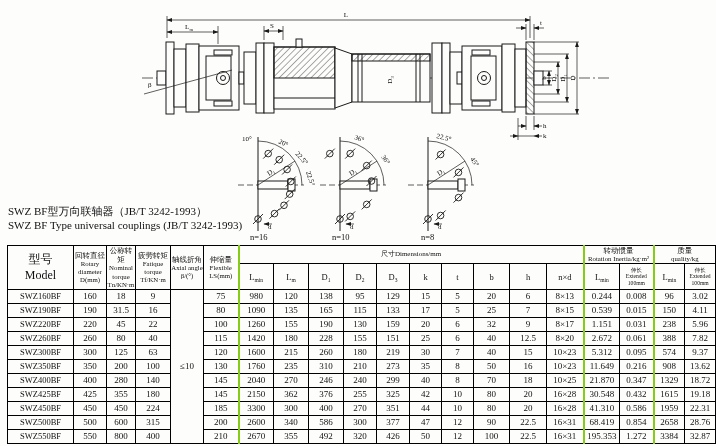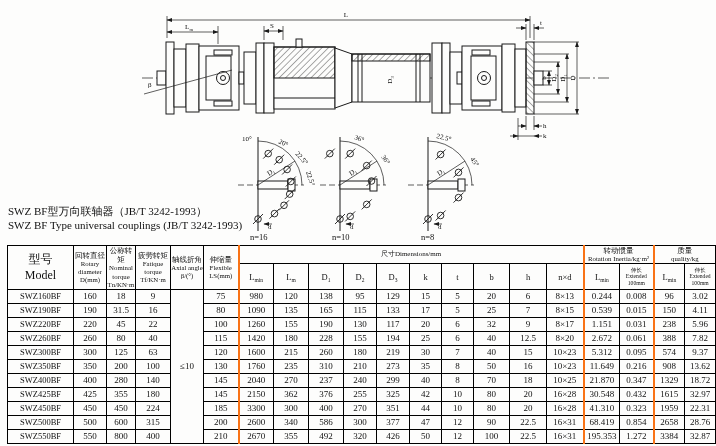--- a/index.html
+++ b/index.html
@@ -22,21 +22,21 @@
   thead tr.subh{height:26px;}
   thead th{font-size:7px;line-height:1.2;}
   .th-zh{font-size:7.5px;display:block;}
   .th-en{font-size:6.8px;display:block;}
   .model-th{font-size:12px;line-height:1.3;}
   .symcell{font-size:8.5px;}
   .extcell{font-size:5.6px;line-height:1.15;}
   tbody tr{height:14px;font-family:Liberation Serif, serif;}
   tbody td{font-size:9px;line-height:1;}
   td.model{font-size:8.5px;}
-  .gs{border-left:2px solid #f97316;margin-left:12px;}
+  .gs{border-left:2px solid #84cc16;margin-left:12px;}
   sub{font-size:5.5px;vertical-align:-2px;line-height:0;}
 </style>
 </head>
 <body>
 
 <svg width="716" height="244" viewBox="0 0 716 244">
   <defs>
     <marker id="ar" viewBox="0 0 10 10" refX="9" refY="5" markerWidth="8" markerHeight="8" orient="auto-start-reverse">
       <path d="M0,1.5 L10,5 L0,8.5 z" fill="#1a1a1a"></path>
     </marker>
@@ -374,42 +374,42 @@
       <tr>
         <td class="model">SWZ220BF</td>
         <td>220</td>
         <td>45</td>
         <td>22</td>
         <td>100</td>
         <td class="gs">1260</td>
         <td>155</td>
         <td>190</td>
         <td>130</td>
-        <td>117</td>
+        <td>159</td>
         <td>20</td>
         <td>6</td>
         <td>32</td>
         <td>9</td>
         <td>8×17</td>
         <td class="gs">1.151</td>
         <td>0.031</td>
         <td class="gs">238</td>
         <td>5.96</td>
       </tr>
       <tr>
         <td class="model">SWZ260BF</td>
         <td>260</td>
         <td>80</td>
         <td>40</td>
         <td>115</td>
         <td class="gs">1420</td>
         <td>180</td>
         <td>228</td>
         <td>155</td>
-        <td>194</td>
+        <td>151</td>
         <td>25</td>
         <td>6</td>
         <td>40</td>
         <td>12.5</td>
         <td>8×20</td>
         <td class="gs">2.672</td>
         <td>0.061</td>
         <td class="gs">388</td>
         <td>7.82</td>
       </tr>
@@ -456,21 +456,21 @@
         <td>13.62</td>
       </tr>
       <tr>
         <td class="model">SWZ400BF</td>
         <td>400</td>
         <td>280</td>
         <td>140</td>
         <td>145</td>
         <td class="gs">2040</td>
         <td>270</td>
-        <td>237</td>
+        <td>246</td>
         <td>240</td>
         <td>299</td>
         <td>40</td>
         <td>8</td>
         <td>70</td>
         <td>18</td>
         <td>10×25</td>
         <td class="gs">21.870</td>
         <td>0.347</td>
         <td class="gs">1329</td>
@@ -488,40 +488,40 @@
         <td>255</td>
         <td>325</td>
         <td>42</td>
         <td>10</td>
         <td>80</td>
         <td>20</td>
         <td>16×28</td>
         <td class="gs">30.548</td>
         <td>0.432</td>
         <td class="gs">1615</td>
-        <td>32.97</td>
+        <td>19.18</td>
       </tr>
       <tr>
         <td class="model">SWZ450BF</td>
         <td>450</td>
         <td>450</td>
         <td>224</td>
         <td>185</td>
         <td class="gs">3300</td>
         <td>300</td>
         <td>400</td>
         <td>270</td>
         <td>351</td>
         <td>44</td>
         <td>10</td>
         <td>80</td>
         <td>20</td>
         <td>16×28</td>
         <td class="gs">41.310</td>
-        <td>0.323</td>
+        <td>0.586</td>
         <td class="gs">1959</td>
         <td>22.31</td>
       </tr>
       <tr>
         <td class="model">SWZ500BF</td>
         <td>500</td>
         <td>600</td>
         <td>315</td>
         <td>200</td>
         <td class="gs">2600</td>

